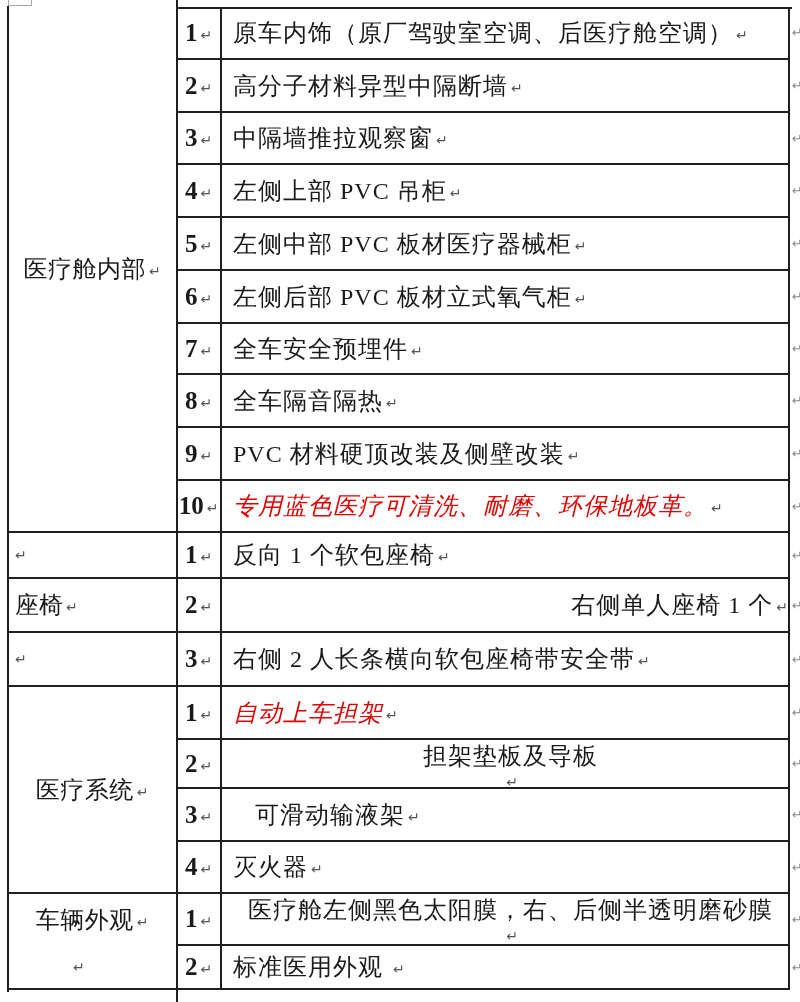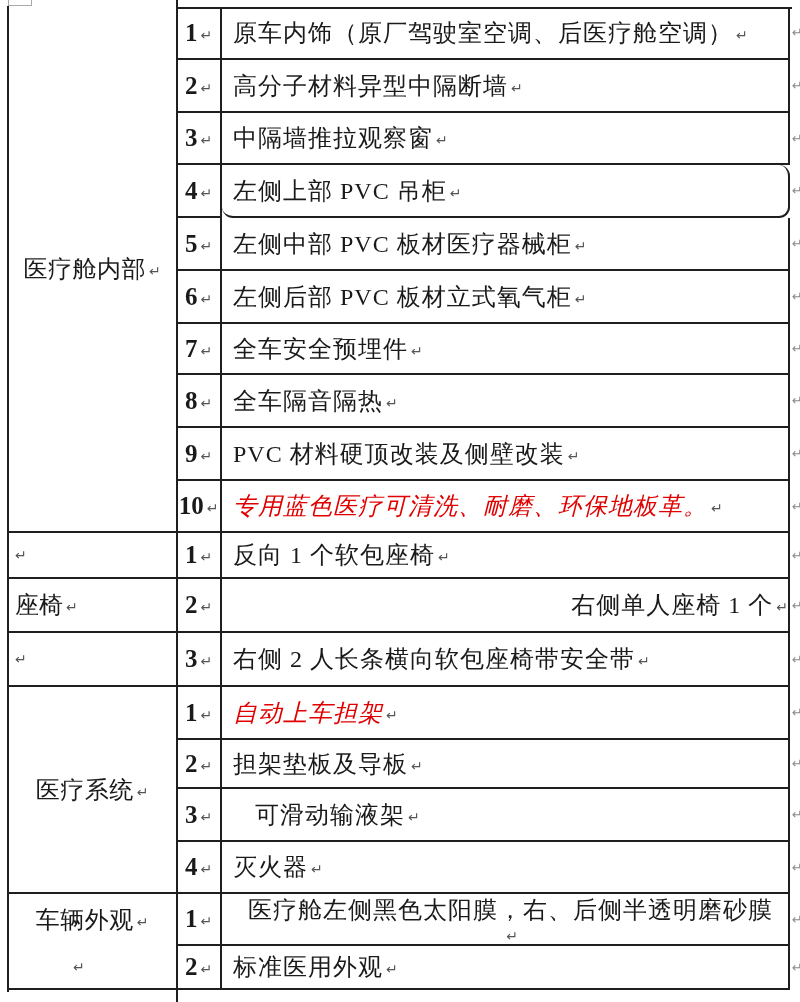--- a/index.html
+++ b/index.html
@@ -89,21 +89,21 @@
       </div>
     <div class="cell desc br bb" style="grid-row:3;">
         <span>中隔墙推拉观察窗</span>
         <span class="pmark">↵</span>
       </div>
 
     <div class="cell num br bb" style="grid-row:4;">
         <span>4</span>
         <span class="pmark">↵</span>
       </div>
-    <div class="cell desc br bb" style="grid-row:4;border-radius:11px;">
+    <div class="cell desc br bb" style="grid-row:4;">
         <span>左侧上部 PVC 吊柜</span>
         <span class="pmark">↵</span>
       </div>
 
     <div class="cell num br bb" style="grid-row:5;">
         <span>5</span>
         <span class="pmark">↵</span>
       </div>
     <div class="cell desc br bb" style="grid-row:5;">
         <span>左侧中部 PVC 板材医疗器械柜</span>
@@ -203,21 +203,21 @@
       </div>
     <div class="cell desc br bb" style="grid-row:14;">
         <span class="red">自动上车担架</span>
         <span class="pmark">↵</span>
       </div>
 
     <div class="cell num br bb" style="grid-row:15;">
         <span>2</span>
         <span class="pmark">↵</span>
       </div>
-    <div class="cell desc br bb" style="grid-row:15;">
+    <div class="cell desc br bb" style="grid-row:15;flex-direction:column;">
         <span>担架垫板及导板</span>
         <span class="pmark">↵</span>
       </div>
 
     <div class="cell num br bb" style="grid-row:16;">
         <span>3</span>
         <span class="pmark">↵</span>
       </div>
     <div class="cell desc br bb" style="grid-row:16;padding-left:33px;">
         <span>可滑动输液架</span>
@@ -249,21 +249,21 @@
       </div>
     <div class="cell desc br bb" style="grid-row:18;flex-direction:column;">
         <span>医疗舱左侧黑色太阳膜，右、后侧半透明磨砂膜</span>
         <span class="pmark">↵</span>
       </div>
 
     <div class="cell num br bb" style="grid-row:19;">
         <span>2</span>
         <span class="pmark">↵</span>
       </div>
-    <div class="cell desc br bb" style="grid-row:19;">
+    <div class="cell desc br bb" style="grid-row:19;gap:7px;">
         <span>标准医用外观</span>
         <span class="pmark">↵</span>
       </div>
 
   </div>
 
   <span class="eor-mark" style="top:25px;">↵</span>
   <span class="eor-mark" style="top:78px;">↵</span>
   <span class="eor-mark" style="top:131px;">↵</span>
   <span class="eor-mark" style="top:183px;">↵</span>

